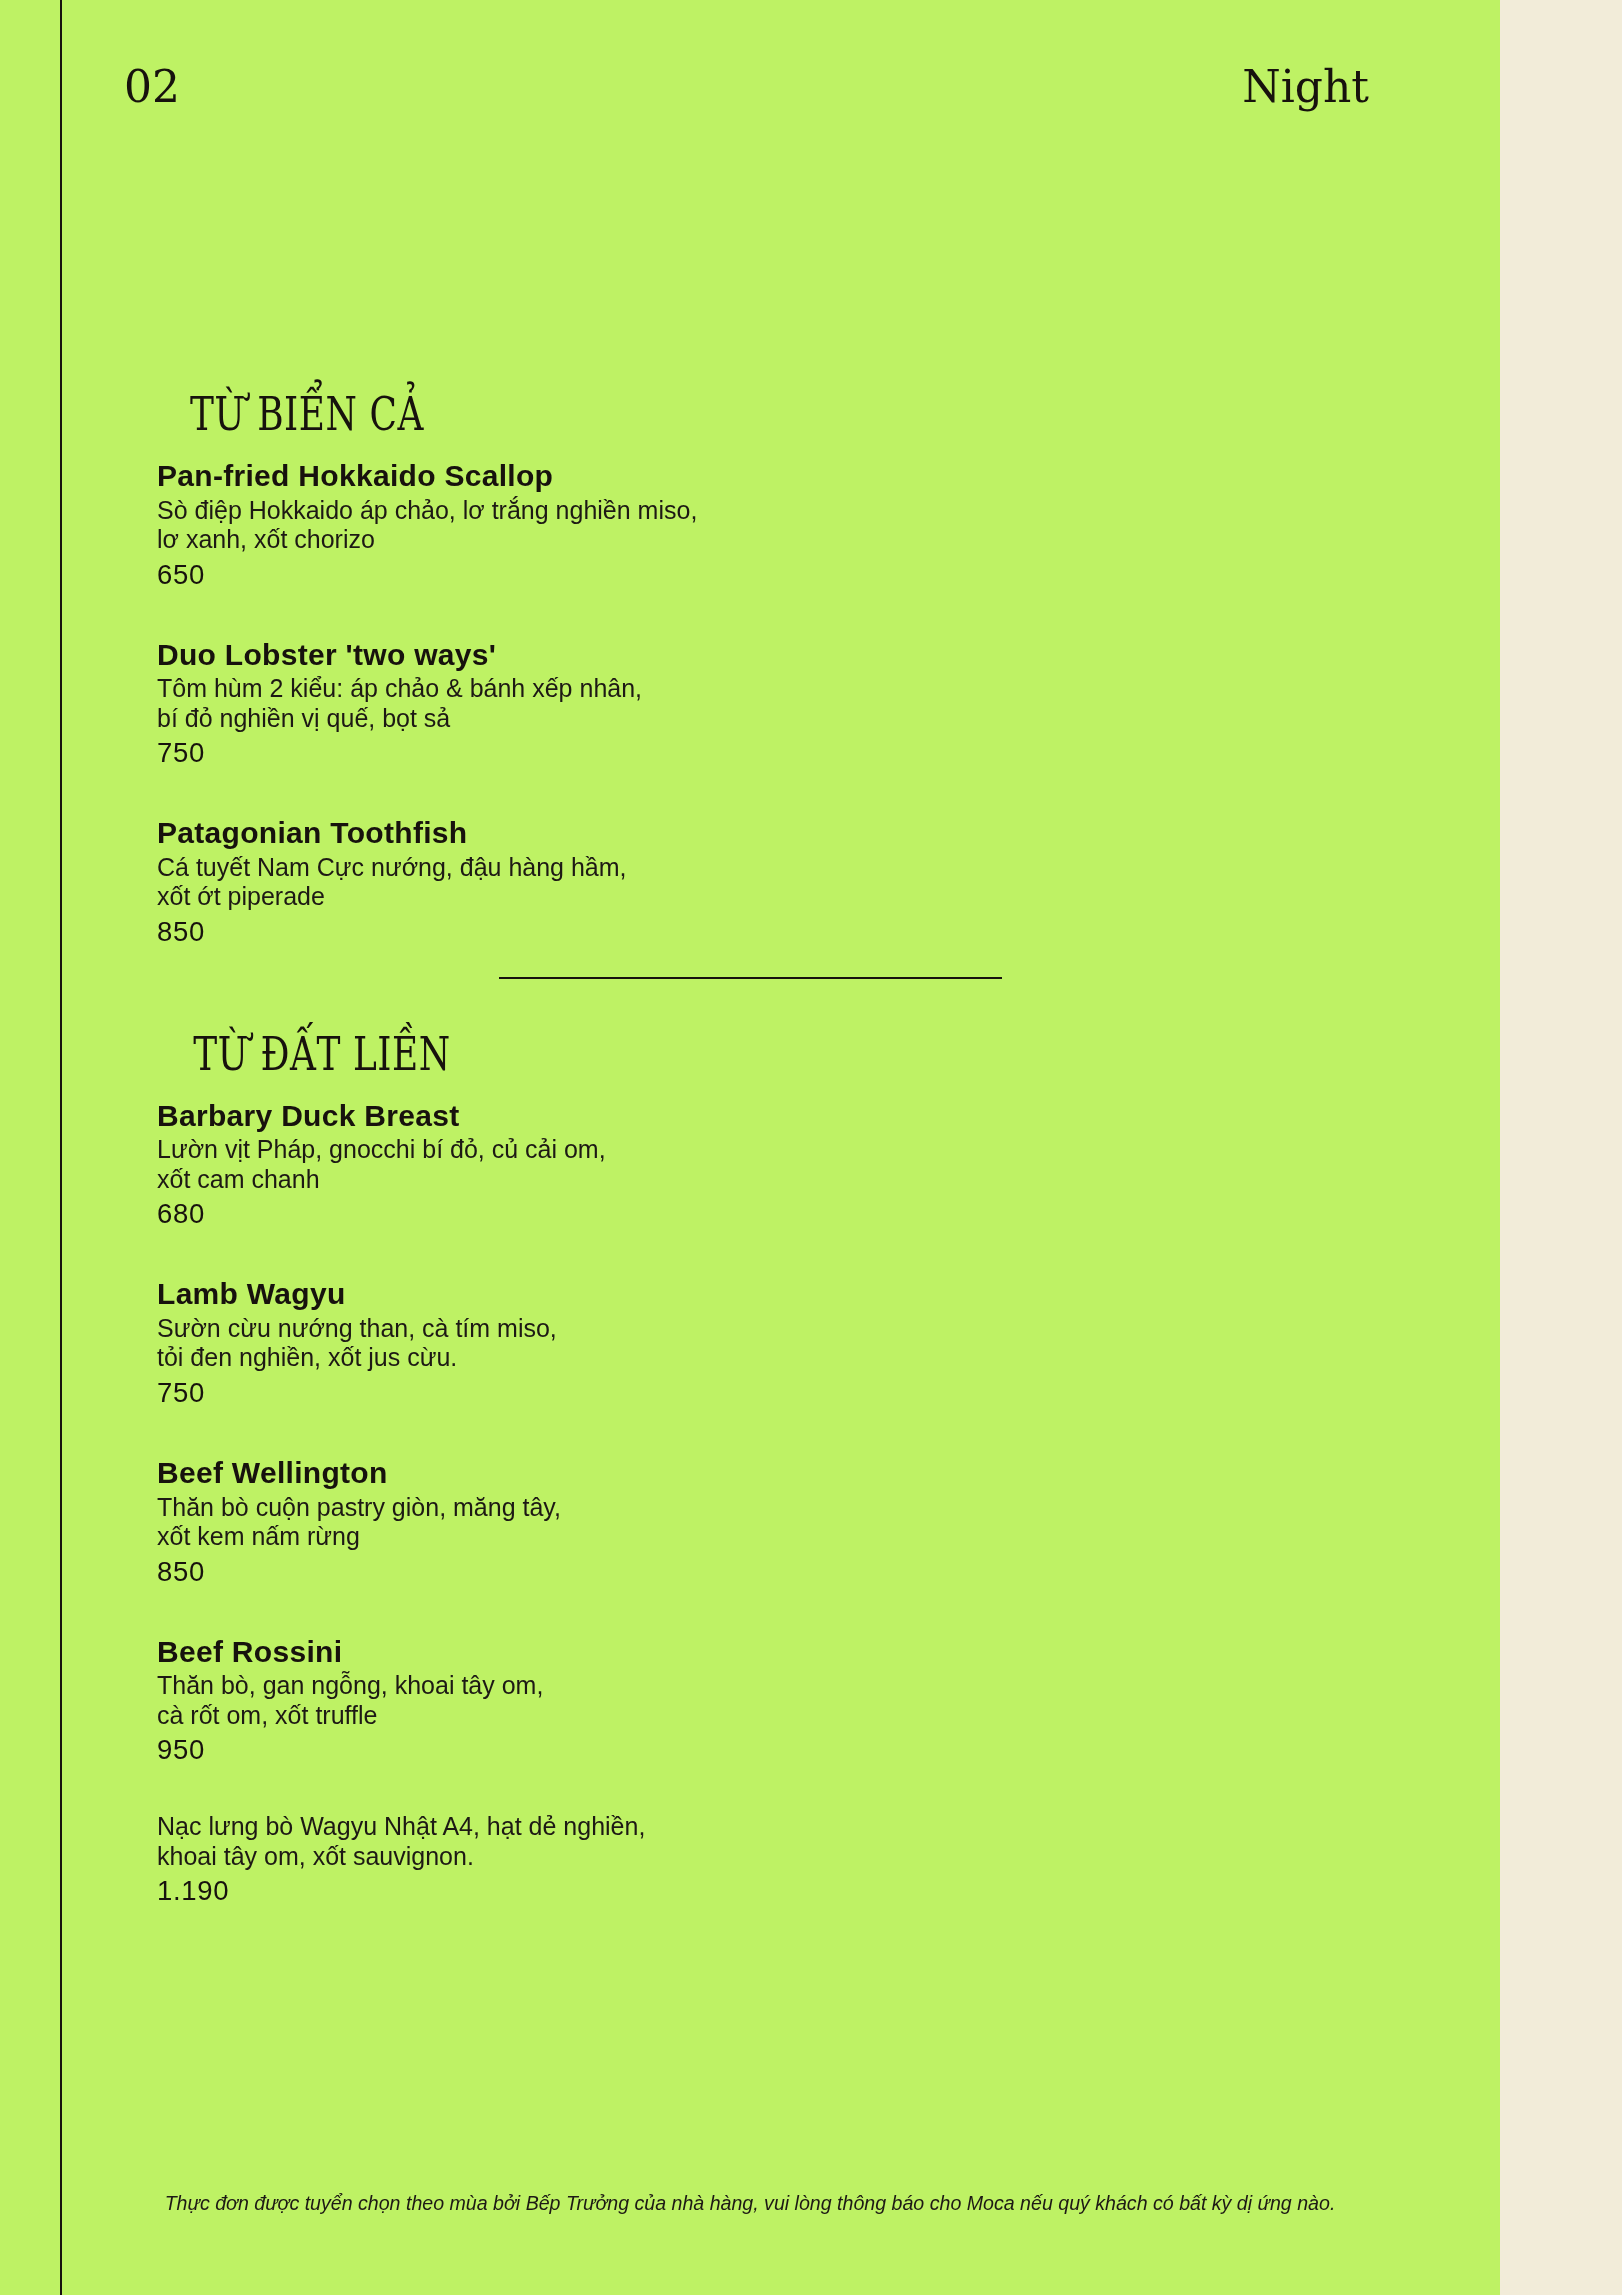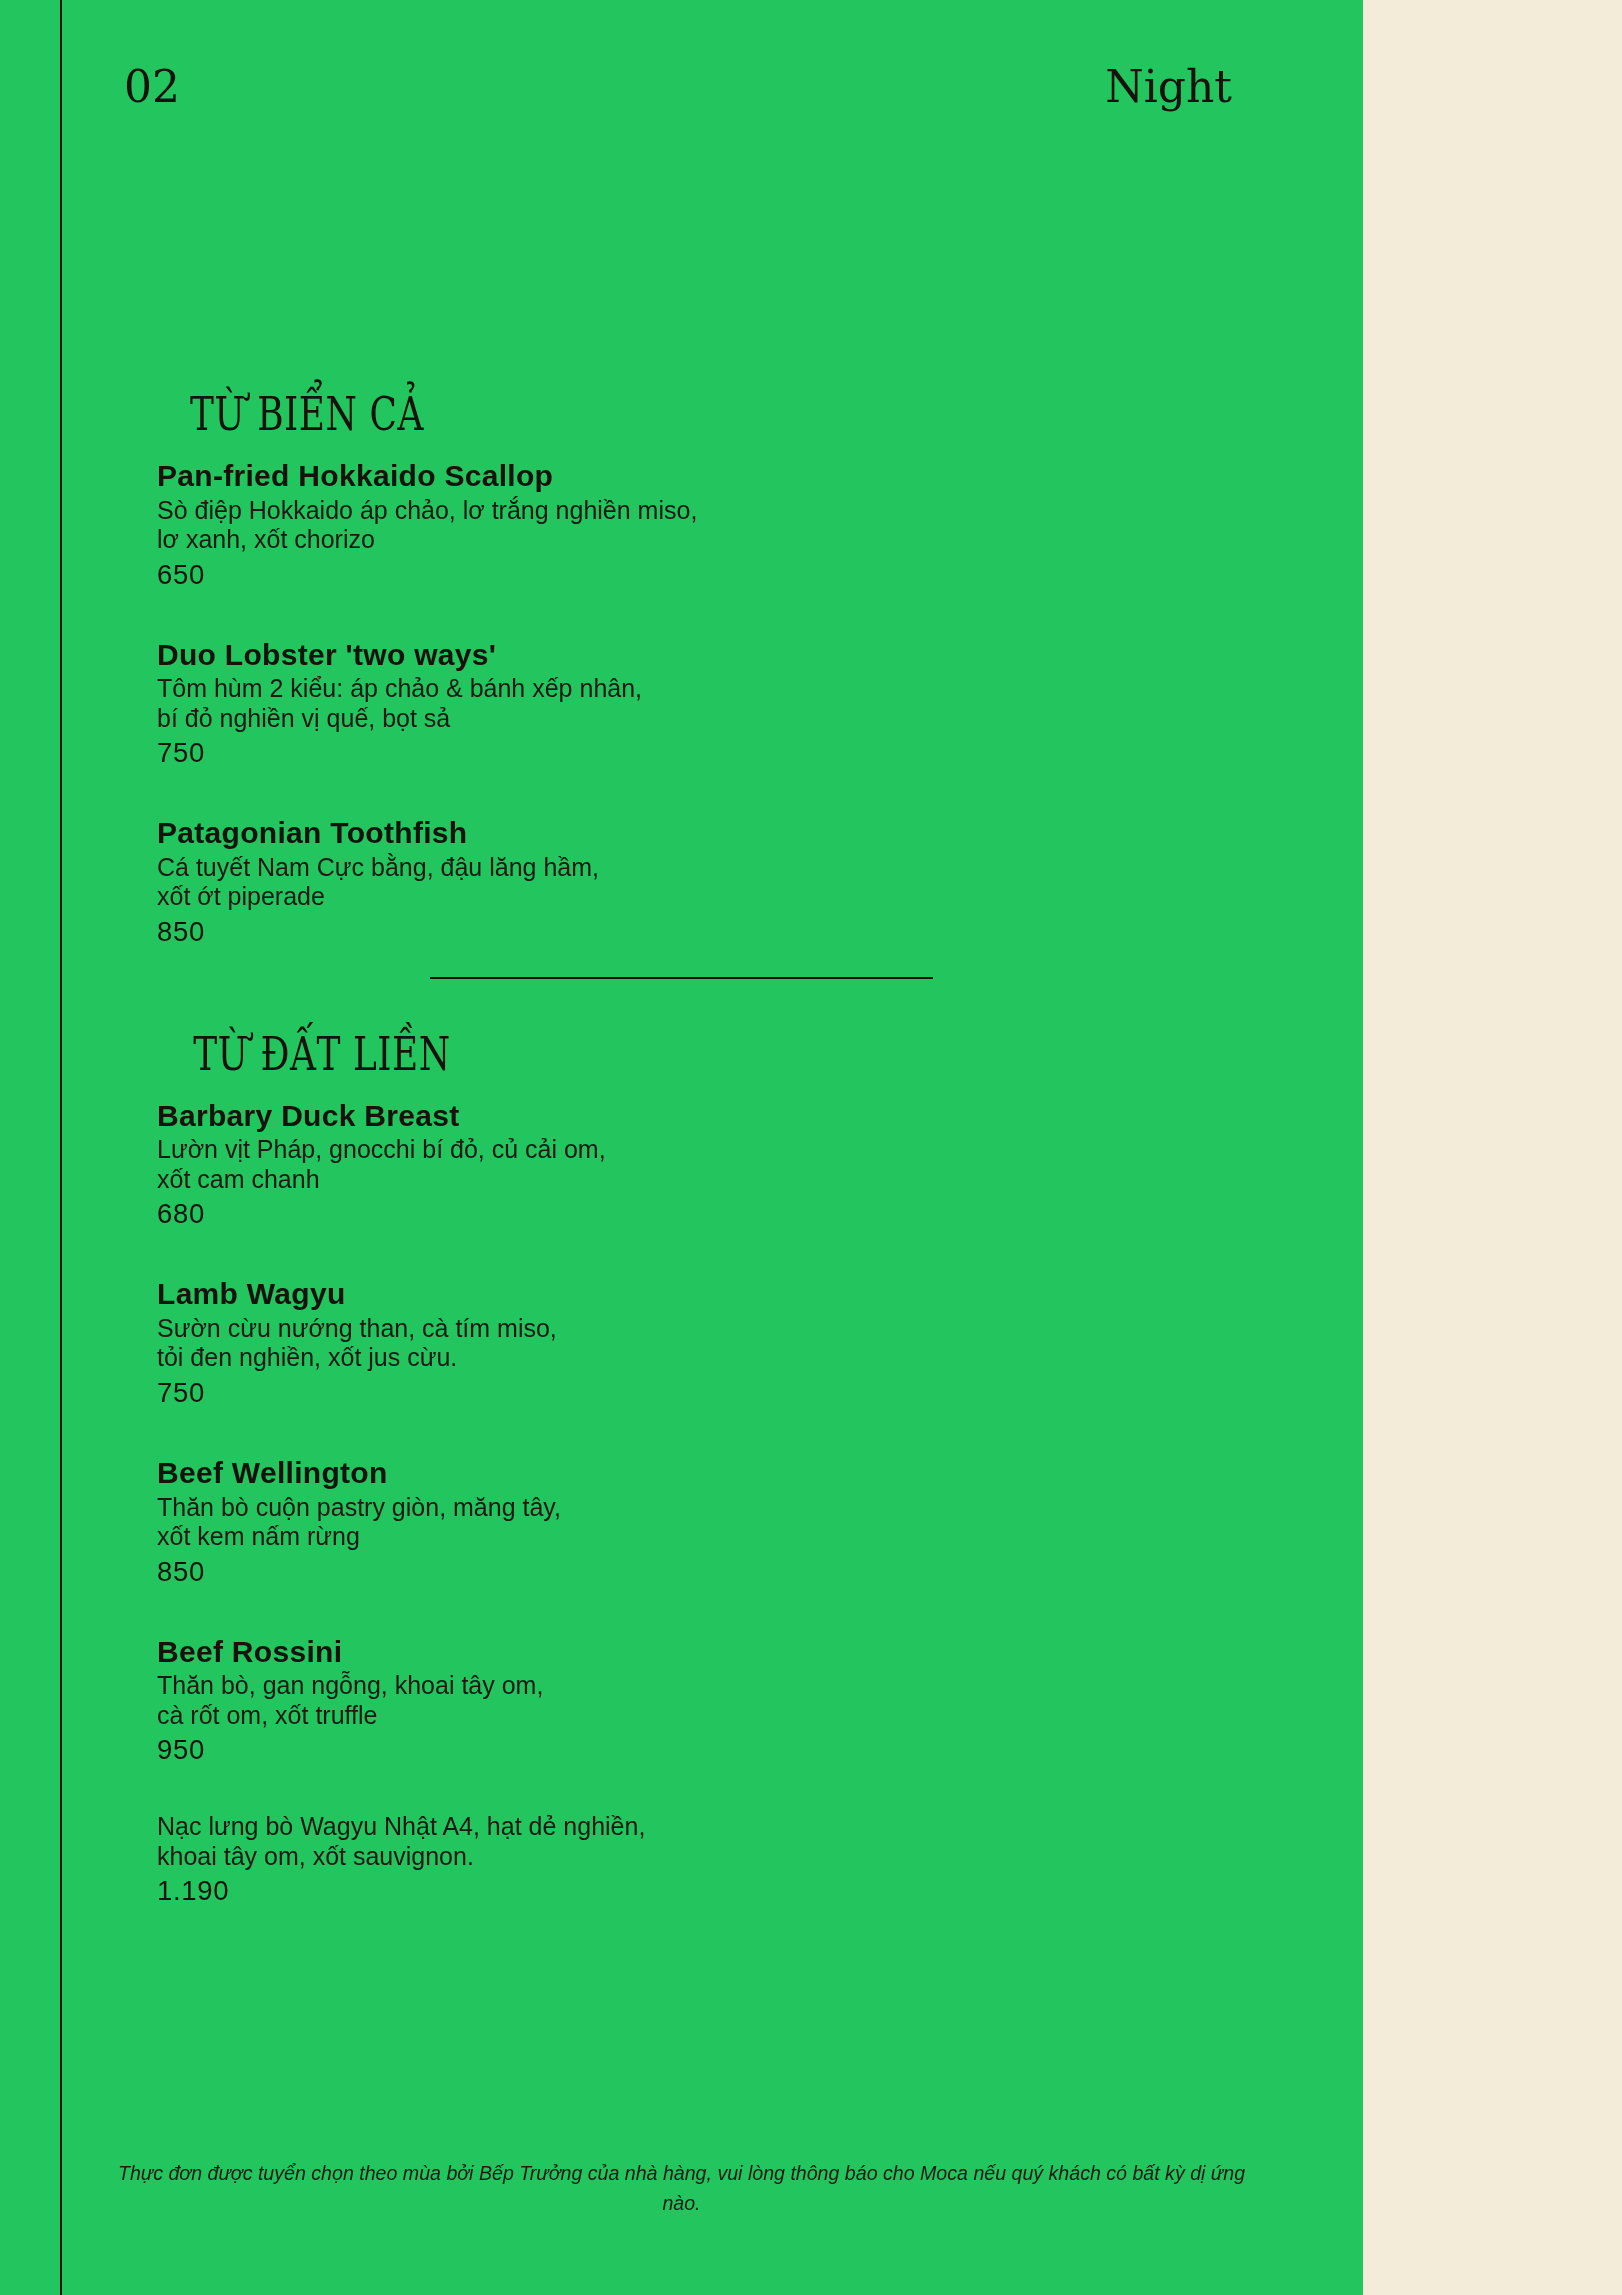--- a/index.html
+++ b/index.html
@@ -1,21 +1,21 @@
 <!DOCTYPE html>
 <html style="font-size:10.5px"><head>
 <meta charset="utf-8">
 <style>
   html, body { margin: 0; padding: 0; }
   body { background: #f2ecd9; }
   .page {
     position: relative;
-    width: 1363px;
+    width: 1500px;
     height: 2295px;
-    background: #22c55e;
+    background: #bef264;
     color: #17120d;
     font-family: "Liberation Sans", sans-serif;
     overflow: hidden;
   }
   .rule {
     position: absolute;
     top: 0;
     bottom: 0;
     width: 2px;
     background: #17120d;
@@ -116,21 +116,21 @@
           <div class="item-price">650</div>
         </div>
         <div class="menu-item">
           <div class="item-name">Duo Lobster 'two ways'</div>
           <div class="item-desc-line">Tôm hùm 2 kiểu: áp chảo &amp; bánh xếp nhân,</div>
           <div class="item-desc-line">bí đỏ nghiền vị quế, bọt sả</div>
           <div class="item-price">750</div>
         </div>
         <div class="menu-item">
           <div class="item-name">Patagonian Toothfish</div>
-          <div class="item-desc-line">Cá tuyết Nam Cực bằng, đậu lăng hầm,</div>
+          <div class="item-desc-line">Cá tuyết Nam Cực nướng, đậu hàng hầm,</div>
           <div class="item-desc-line">xốt ớt piperade</div>
           <div class="item-price">850</div>
         </div>
       </section>
       <div class="divider"></div>
       <section class="menu-section">
         <h2 class="section-title"><span class="condensed">TỪ ĐẤT LIỀN</span></h2>
         <div class="menu-item">
           <div class="item-name">Barbary Duck Breast</div>
           <div class="item-desc-line">Lườn vịt Pháp, gnocchi bí đỏ, củ cải om,</div>

